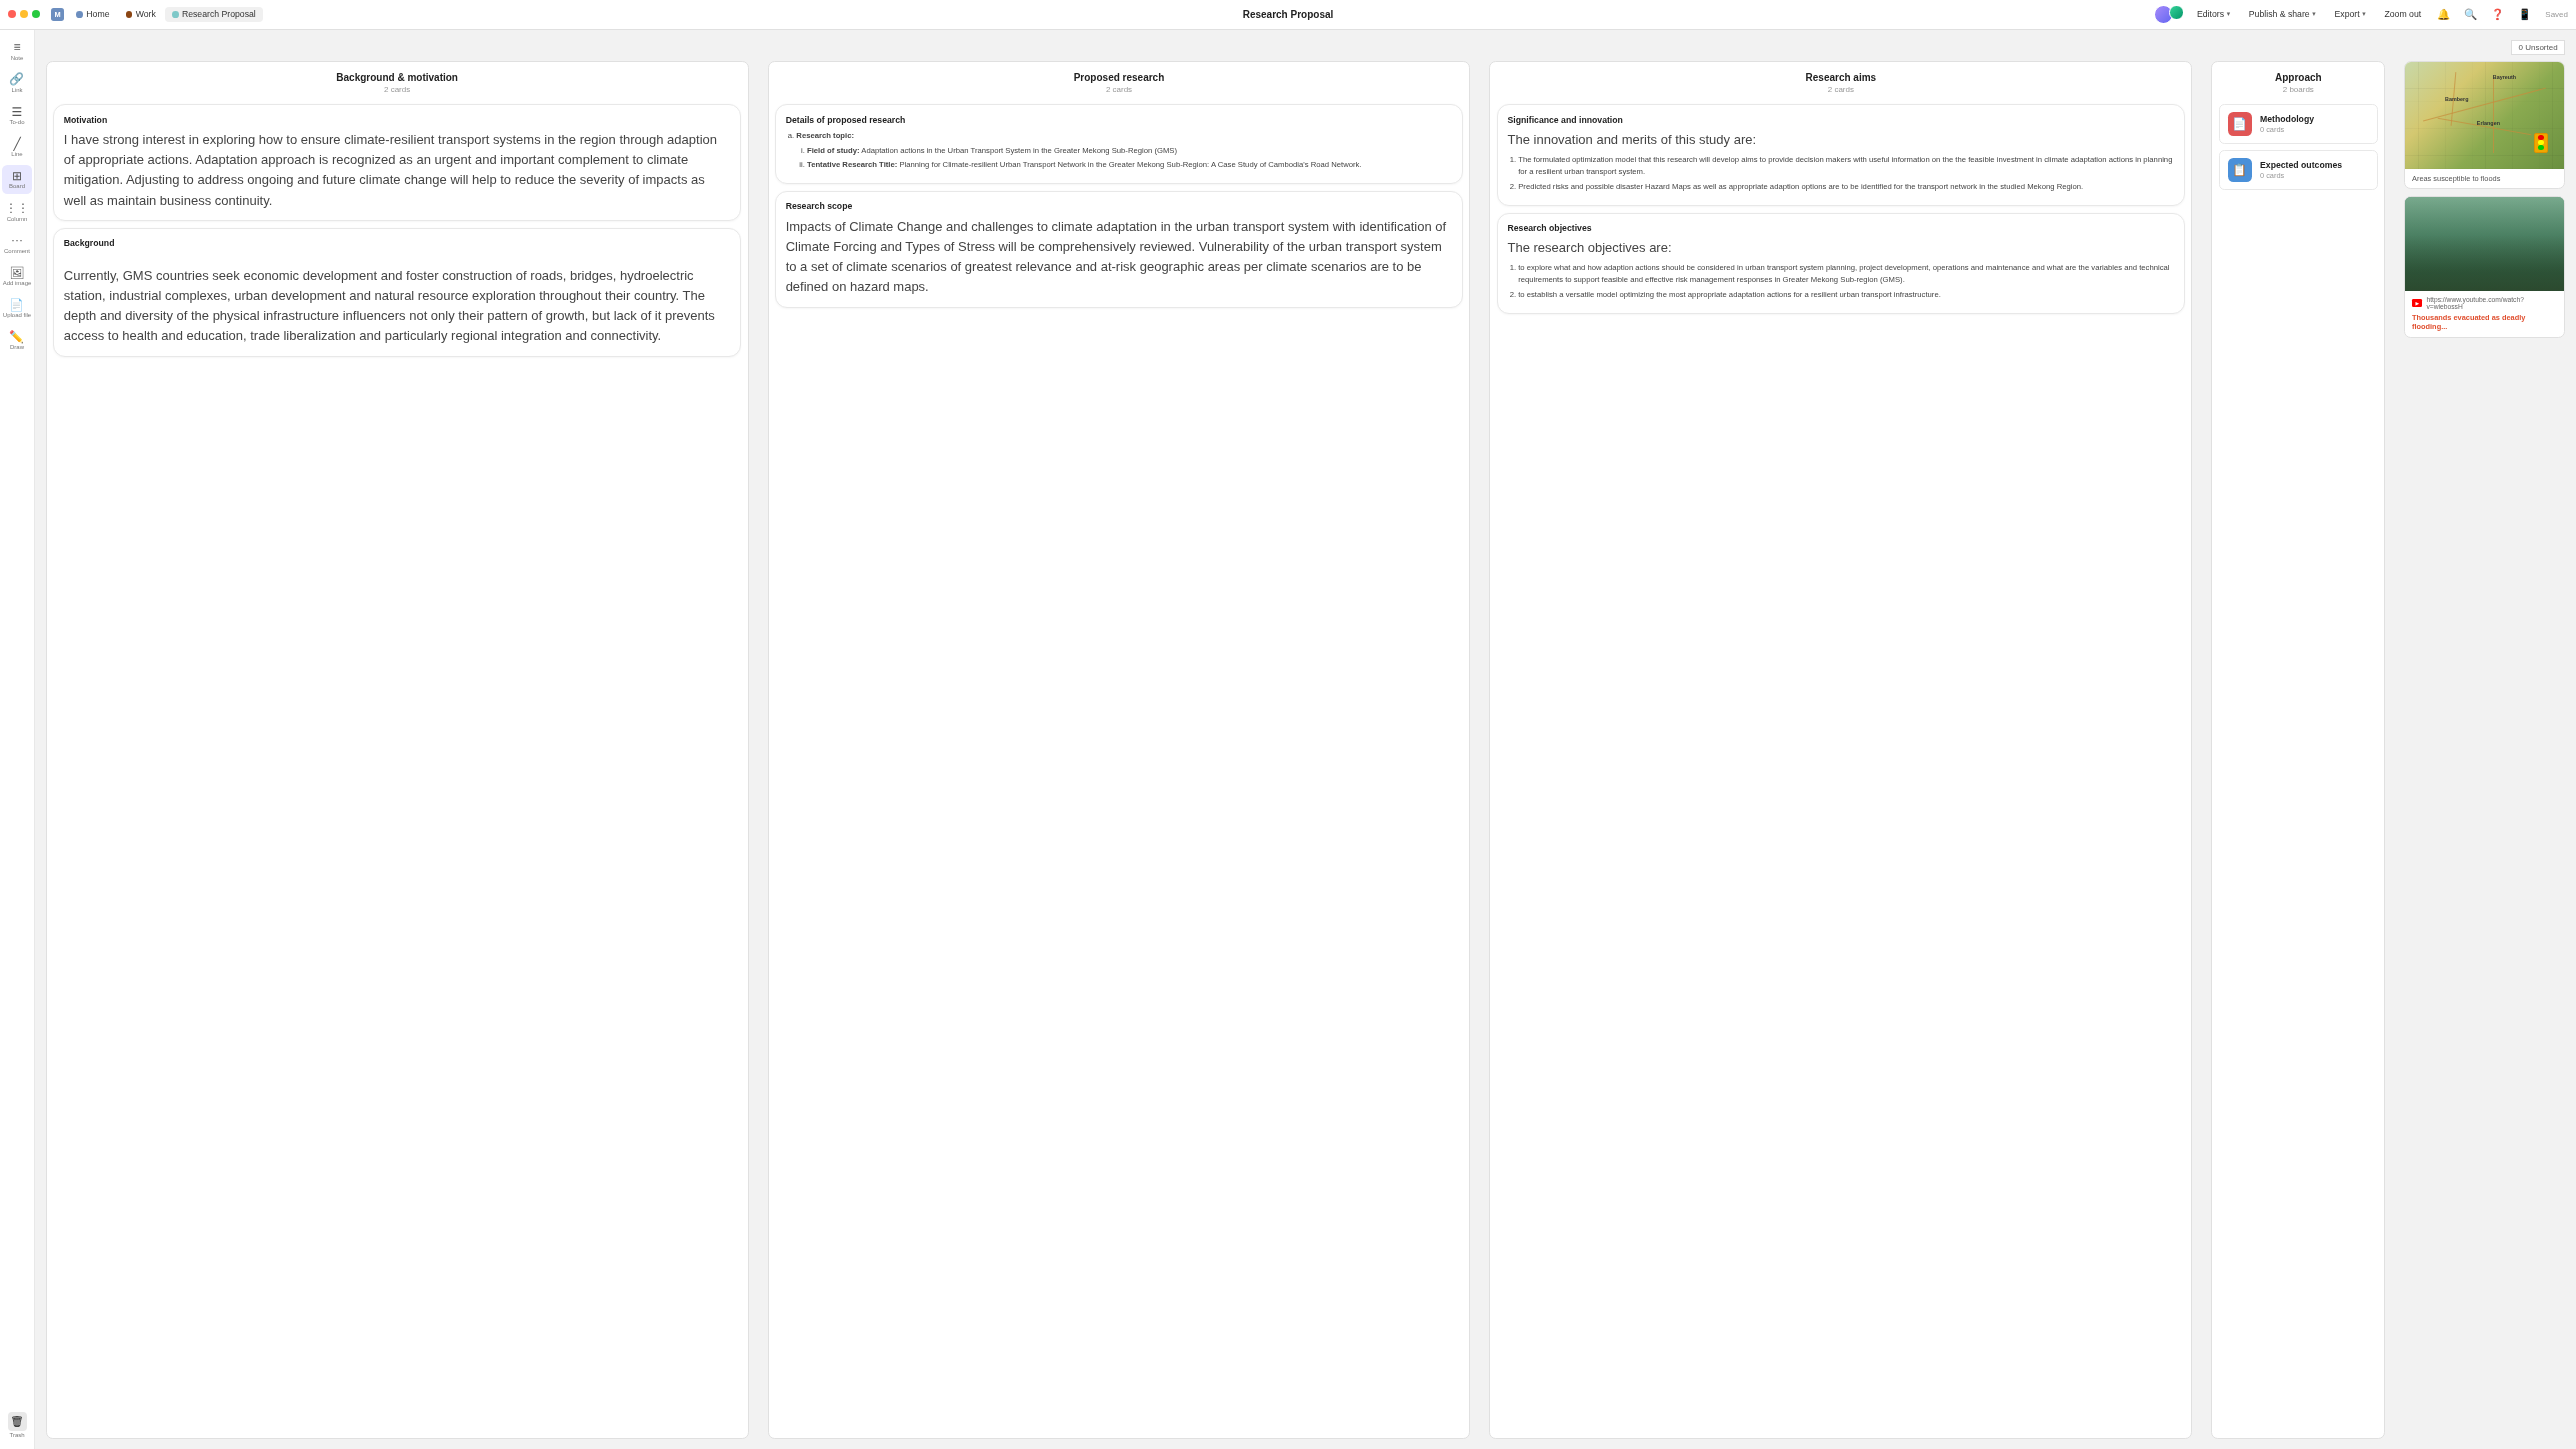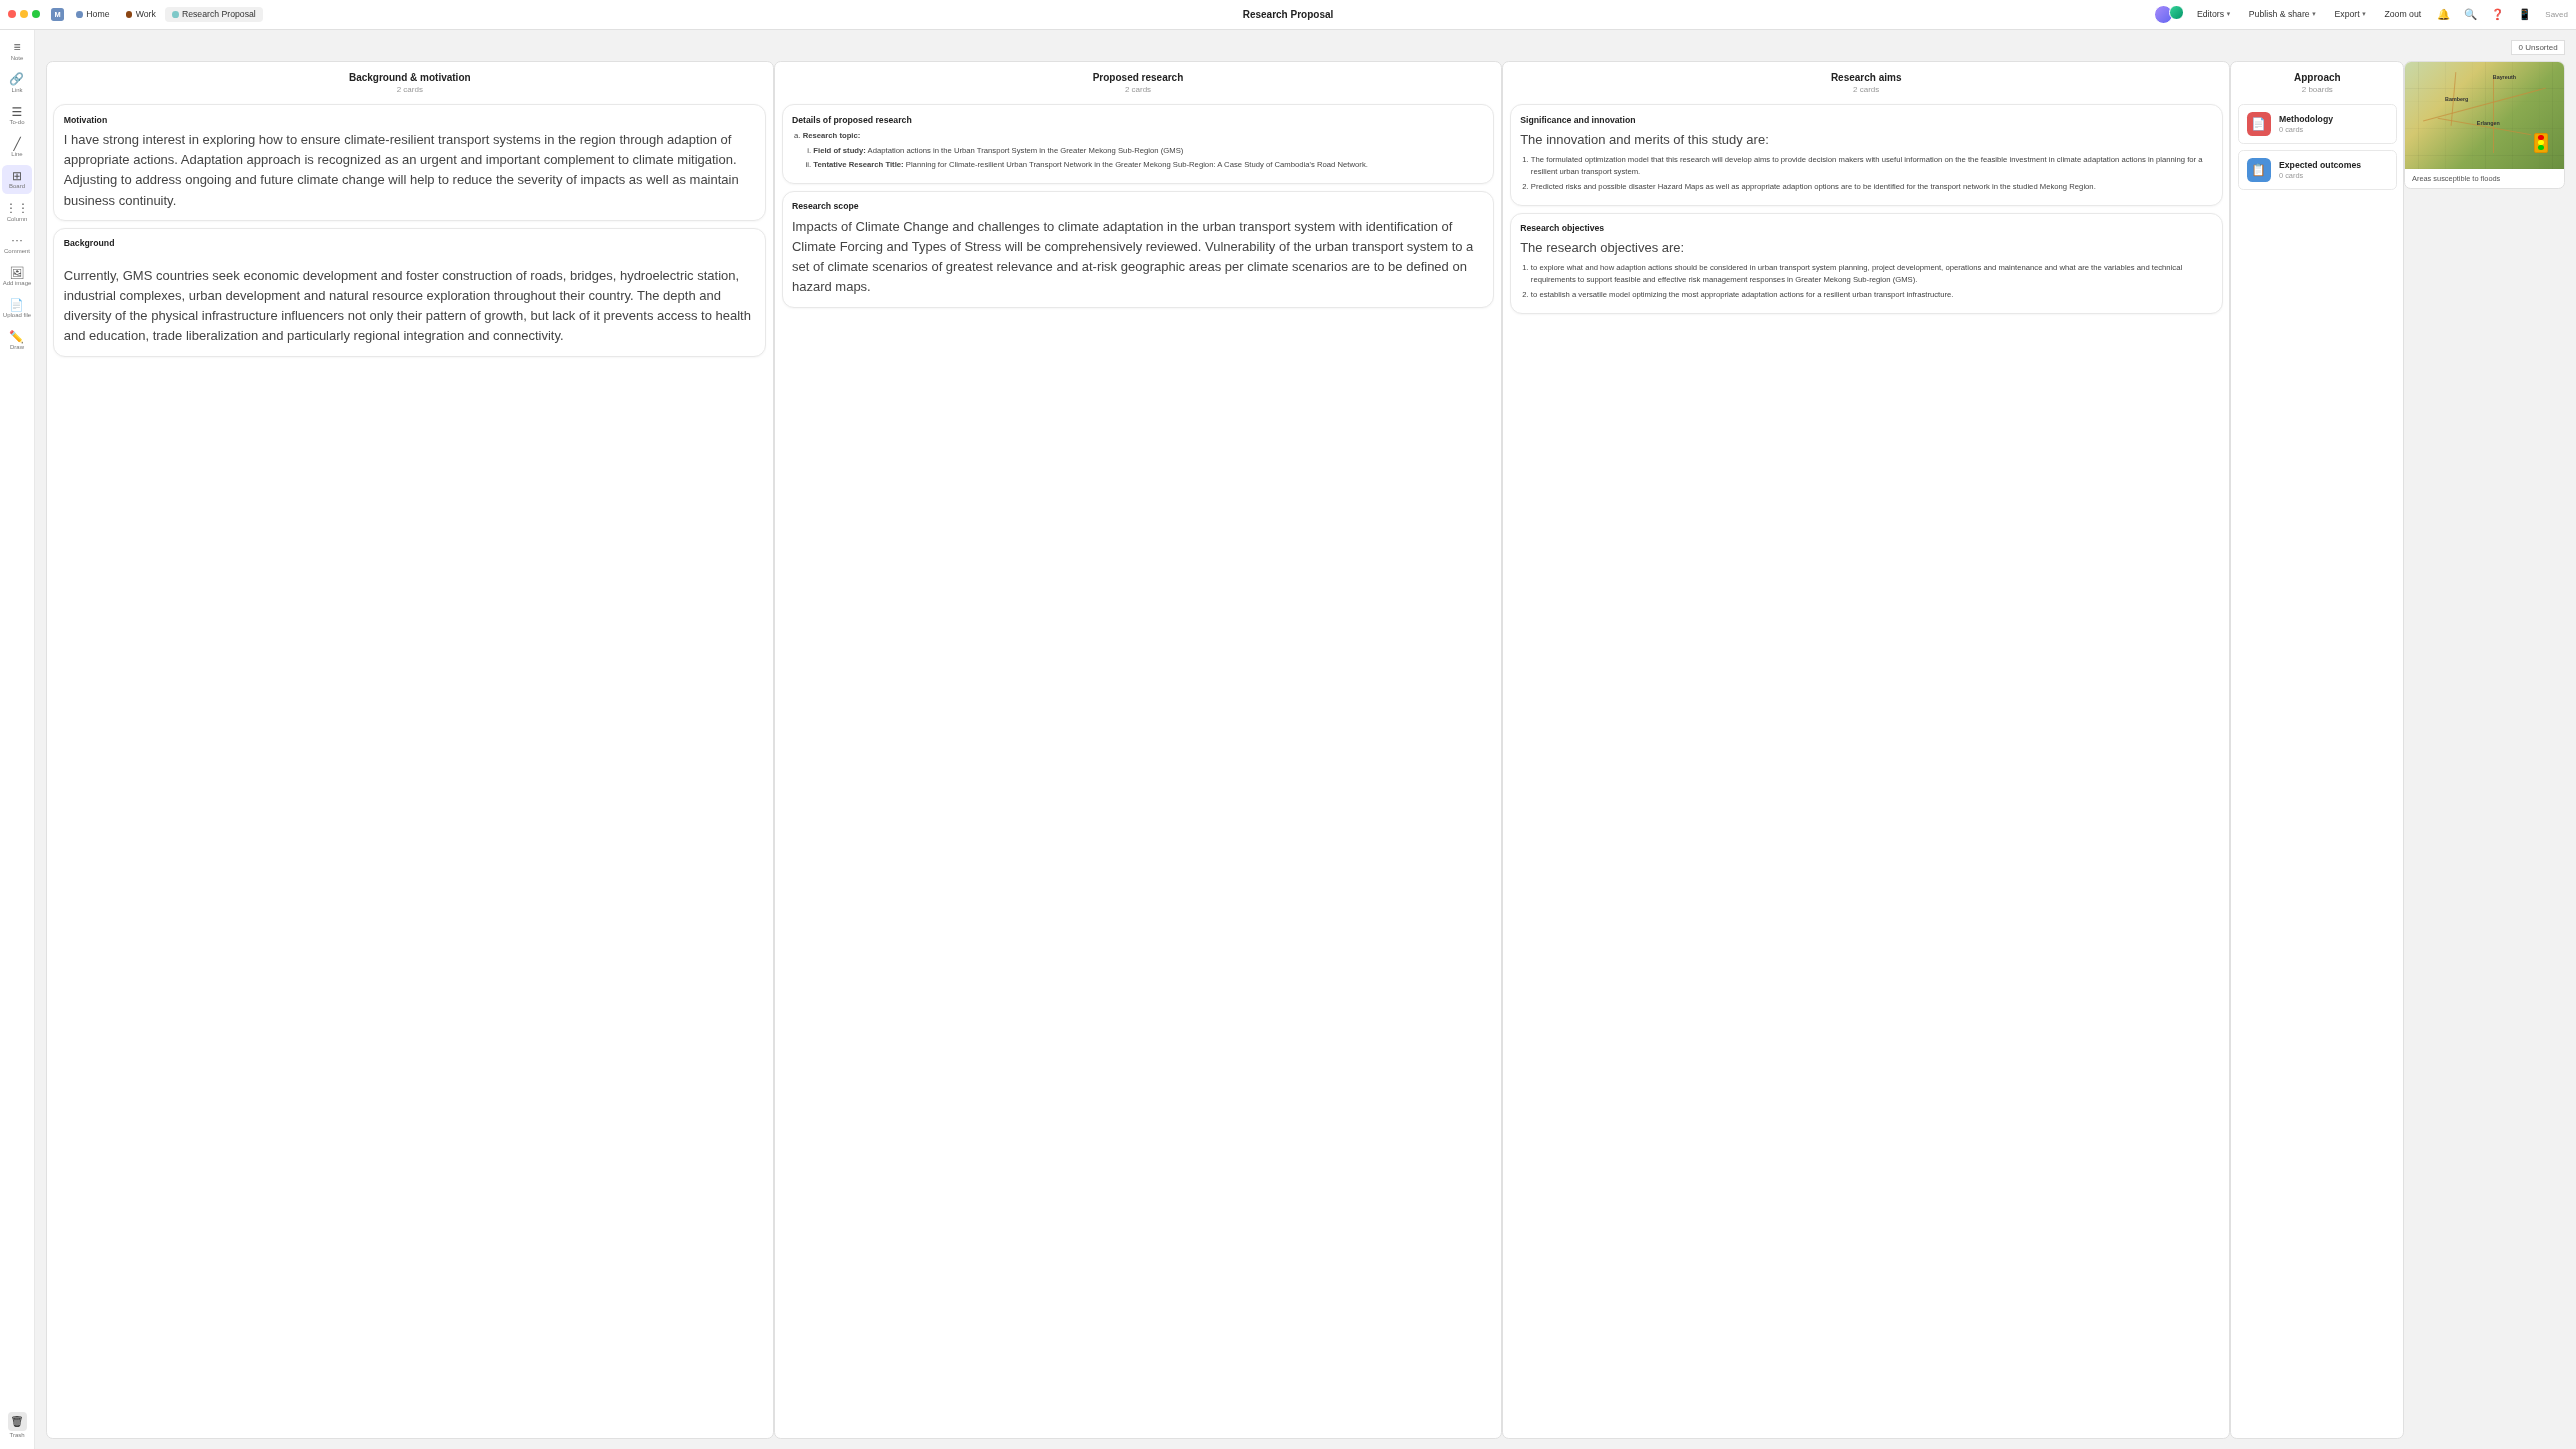--- a/index.html
+++ b/index.html
@@ -73,21 +73,21 @@
     .content { flex: 1; overflow: auto; padding: 10.7px; background: #f2f2f2; }
     .unsorted-badge {
       display: flex; justify-content: flex-end; margin-bottom: 5.4px;
     }
     .unsorted-btn {
       font-size: 8px; background: #fff; border: 0.7px solid #ddd;
       border-radius: 0; padding: 2px 6.7px; color: #555; cursor: pointer;
     }
 
     
-    .board-columns { display: flex; gap: 0; height: calc(100% - 20px); }
+    .board-columns { display: flex; gap: 19px; height: calc(100% - 20px); }
     .board-col {
       background: #fff; border-radius: 6.7px; border: 0.7px solid #e0e0e0;
       display: flex; flex-direction: column; min-width: 174px; flex: 1;
       overflow: hidden;
     }
     .col-header { padding: 10.7px 10.7px 5.4px; text-align: center; }
     .col-title { font-size: 10px; font-weight: 600; color: #222; }
     .col-subtitle { font-size: 8px; color: #999; margin-top: 1.3px; }
     .col-body { padding: 5.4px 6.7px; overflow-y: auto; flex: 1; display: flex; flex-direction: column; gap: 6.7px; }
 
@@ -408,18 +408,33 @@
             <span class="map-label" style="top:55%;left:45%;">Erlangen</span>
             <div class="traffic-light">
               <div class="tl-dot tl-red"></div>
               <div class="tl-dot tl-yellow"></div>
               <div class="tl-dot tl-green"></div>
             </div>
           </div>
           <div class="media-caption">Areas susceptible to floods</div>
         </div>
 
+        <div class="video-card">
+          <div class="video-thumb">
+            <div class="flood-bg"></div>
+            <div class="flood-buildings"></div>
+            <div class="video-thumb-overlay"></div>
+            <div class="video-play">▶</div>
+          </div>
+          <div class="video-meta">
+            <div class="yt-logo">
+              <div class="yt-icon"></div>
+              <span class="yt-url">https://www.youtube.com/watch?v=wiebossH</span>
+            </div>
+            <div class="yt-title">Thousands evacuated as deadly flooding...</div>
+          </div>
+        </div>
       </div>
 
     </div>
   </div>
 </div>
 
 
 </body></html>

